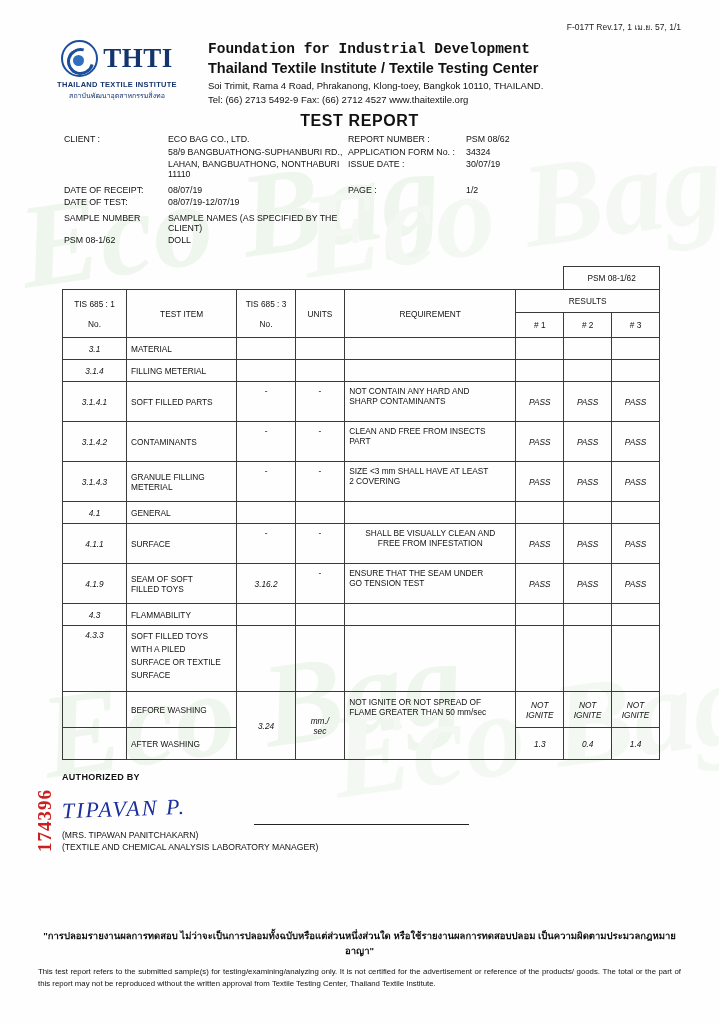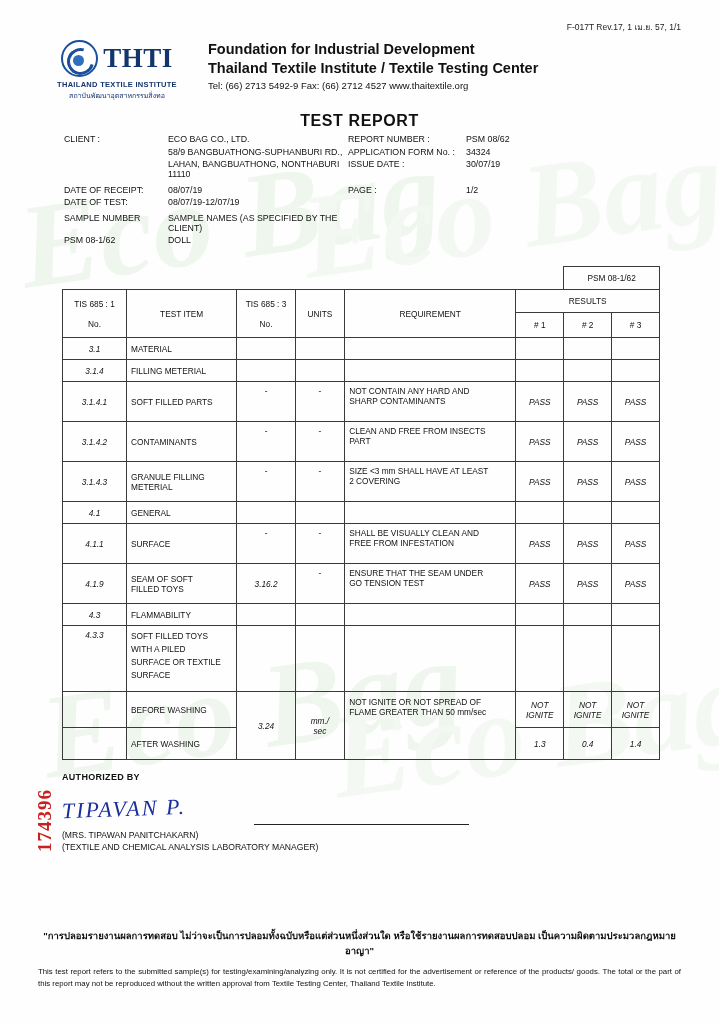--- a/index.html
+++ b/index.html
@@ -113,21 +113,21 @@
   .logo-sub2 {
     font-size: 7px;
     color: #14346e;
     margin-top: 1px;
   }
   .org-block {
     margin-left: 16px;
     padding-top: 2px;
   }
   .org-line1 {
-    font-family: Liberation Sans, sans-serif;
+    font-family: Liberation Mono, monospace;
     font-weight: bold;
     font-size: 14.5px;
     color: #111;
     line-height: 1.3;
   }
   .org-line2 {
     font-family: "Liberation Sans", sans-serif;
     font-weight: bold;
     font-size: 14.5px;
     color: #111;
@@ -278,20 +278,21 @@
         <div class="logo-row">
           <div class="logo-mark"></div>
           <div class="logo-text">THTI</div>
         </div>
         <div class="logo-sub1">THAILAND TEXTILE INSTITUTE</div>
         <div class="logo-sub2">สถาบันพัฒนาอุตสาหกรรมสิ่งทอ</div>
       </div>
       <div class="org-block">
         <div class="org-line1">Foundation for Industrial Development</div>
         <div class="org-line2">Thailand Textile Institute / Textile Testing Center</div>
+        <div class="org-addr">Soi Trimit, Rama 4 Road, Phrakanong, Klong-toey, Bangkok 10110, THAILAND.</div>
         <div class="org-addr">Tel: (66) 2713 5492-9   Fax: (66) 2712 4527   www.thaitextile.org</div>
       </div>
     </div>
 
     <div class="title">TEST REPORT</div>
 
     <div class="meta">
       <div class="meta-row">
         <div class="meta-left-label">CLIENT :</div>
         <div class="meta-left-value">ECO BAG CO., LTD.</div>
@@ -426,21 +427,21 @@
             <td></td>
             <td></td>
             <td></td>
         </tr>
 
         <tr class="row-t">
           <td class="c-center">4.1.1</td>
           <td class="cell-item">SURFACE</td>
           <td class="dash" style="vertical-align:top;padding-top:4px;">-</td>
           <td class="dash" style="vertical-align:top;padding-top:4px;">-</td>
-          <td class="c-left" style="white-space:pre-line;vertical-align:top;padding-top:4px;">SHALL BE VISUALLY CLEAN AND
+          <td class="c-left" style="white-space:pre-line;vertical-align:top;padding-top:4px;text-align:center;">SHALL BE VISUALLY CLEAN AND
 FREE FROM INFESTATION</td>
           <td class="c-center">PASS</td>
           <td class="c-center">PASS</td>
           <td class="c-center">PASS</td>
         </tr>
 
         <tr class="row-t">
           <td class="c-center">4.1.9</td>
           <td class="cell-item" style="white-space:pre-line;">SEAM OF SOFT
 FILLED TOYS</td>

